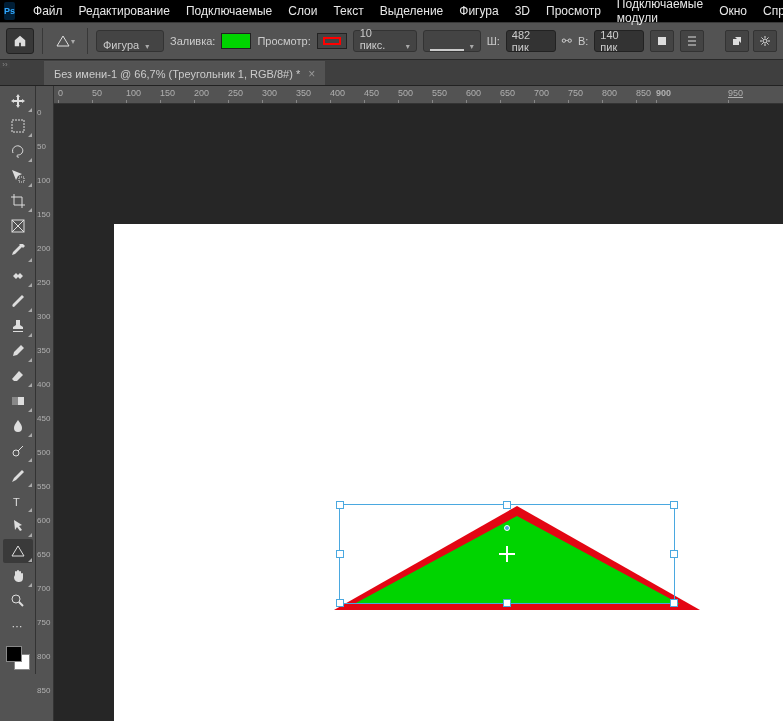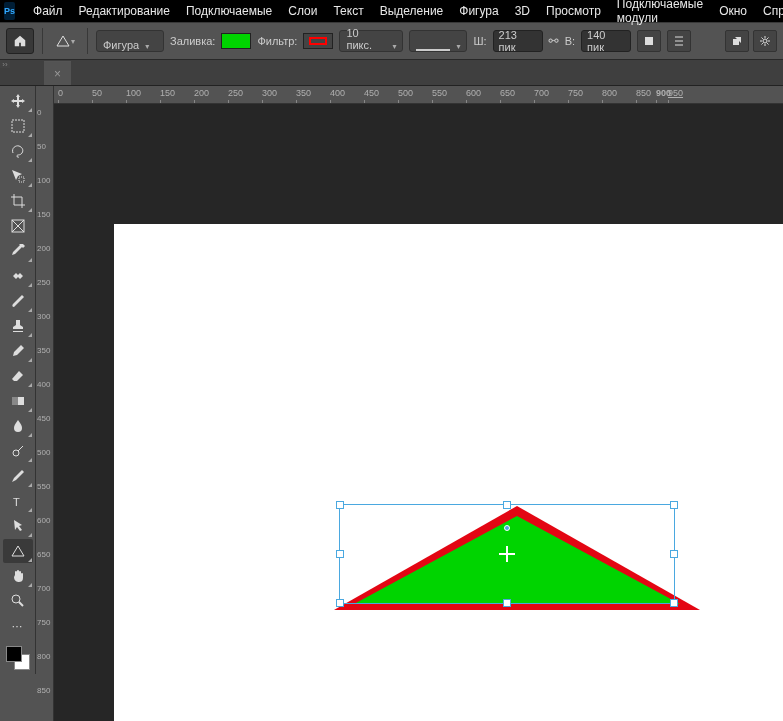--- a/index.html
+++ b/index.html
@@ -89,35 +89,35 @@
       </svg>
     <span class="dd-arrow">▾</span>
   </div>
   <div class="sep"></div>
   <div class="dd" style="width:68px">
     <span>Фигура</span>
     <span class="dd-arrow">▾</span>
   </div>
   <span class="lbl">Заливка:</span>
   <div class="swatch fill-sw"></div>
-  <span class="lbl">Фильтр:</span>
+  <span class="lbl">Просмотр:</span>
   <div class="swatch stroke-sw">
       <div class="stroke-inner"></div>
     </div>
   <div class="dd" style="width:64px">
     <span>10 пикс.</span>
     <span class="dd-arrow">▾</span>
   </div>
   <div class="dd" style="width:58px">
     <div class="stroke-line"></div>
     <span class="dd-arrow">▾</span>
   </div>
   <span class="lbl">Ш:</span>
   <div class="num-in">
-      <span>213 пик</span>
+      <span>482 пик</span>
     </div>
   <span class="link-icon">⚯</span>
   <span class="lbl">В:</span>
   <div class="num-in">
       <span>140 пик</span>
     </div>
   <div class="icon-btn">
       <svg width="12" height="12" viewBox="0 0 12 12">
         <rect x="2" y="2" width="8" height="8" fill="#ddd"></rect>
       </svg>
@@ -139,20 +139,21 @@
           <path stroke="#ddd" d="M7 2v2M7 10v2M2 7h2M10 7h2M3.5 3.5l1.4 1.4M9.1 9.1l1.4 1.4M10.5 3.5L9.1 4.9M4.9 9.1l-1.4 1.4"></path>
         </svg>
       </div>
   </div>
 </div>
 
 <div class="left-grab">››</div>
 
 <div class="tabrow">
   <div class="doc-tab">
+    <span>Без имени-1 @ 66,7% (Треугольник 1, RGB/8#) *</span>
     <span class="tab-close">×</span>
   </div>
 </div>
 
 <div class="toolbar">
   <div class="tool">
       <svg viewBox="0 0 16 16">
         <path fill="#ddd" d="M8 1l2 3H9v3h3V6l3 2-3 2V9H9v3h1l-2 3-2-3h1V9H4v1L1 8l3-2v1h3V4H6z"></path>
       </svg>
       <div class="tool-sub"></div>
@@ -302,21 +303,21 @@
     <span class="rtick rtick-h" style="left: 320px;">450</span>
     <span class="rtick rtick-h" style="left: 354px;">500</span>
     <span class="rtick rtick-h" style="left: 388px;">550</span>
     <span class="rtick rtick-h" style="left: 422px;">600</span>
     <span class="rtick rtick-h" style="left: 456px;">650</span>
     <span class="rtick rtick-h" style="left: 490px;">700</span>
     <span class="rtick rtick-h" style="left: 524px;">750</span>
     <span class="rtick rtick-h" style="left: 558px;">800</span>
     <span class="rtick rtick-h" style="left: 592px;">850</span>
     <span class="rtick rtick-h" style="left: 612px; font-weight: bold;">900</span>
-    <span class="rtick rtick-h" style="left: 624px; text-decoration: underline;">950</span>
+    <span class="rtick rtick-h" style="left: 684px; text-decoration: underline;">950</span>
   </div>
 <div class="ruler-v" id="rv">
     <span class="rtick rtick-v" style="top: 22px;">0</span>
     <span class="rtick rtick-v" style="top: 56px;">50</span>
     <span class="rtick rtick-v" style="top: 90px;">100</span>
     <span class="rtick rtick-v" style="top: 124px;">150</span>
     <span class="rtick rtick-v" style="top: 158px;">200</span>
     <span class="rtick rtick-v" style="top: 192px;">250</span>
     <span class="rtick rtick-v" style="top: 226px;">300</span>
     <span class="rtick rtick-v" style="top: 260px;">350</span>

